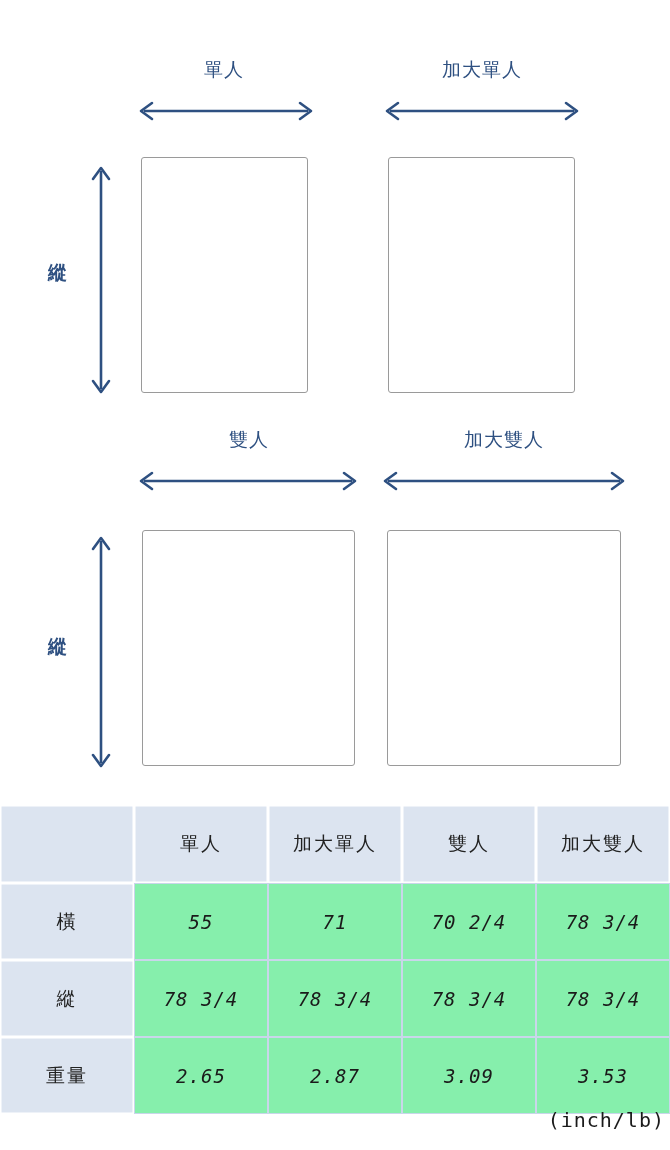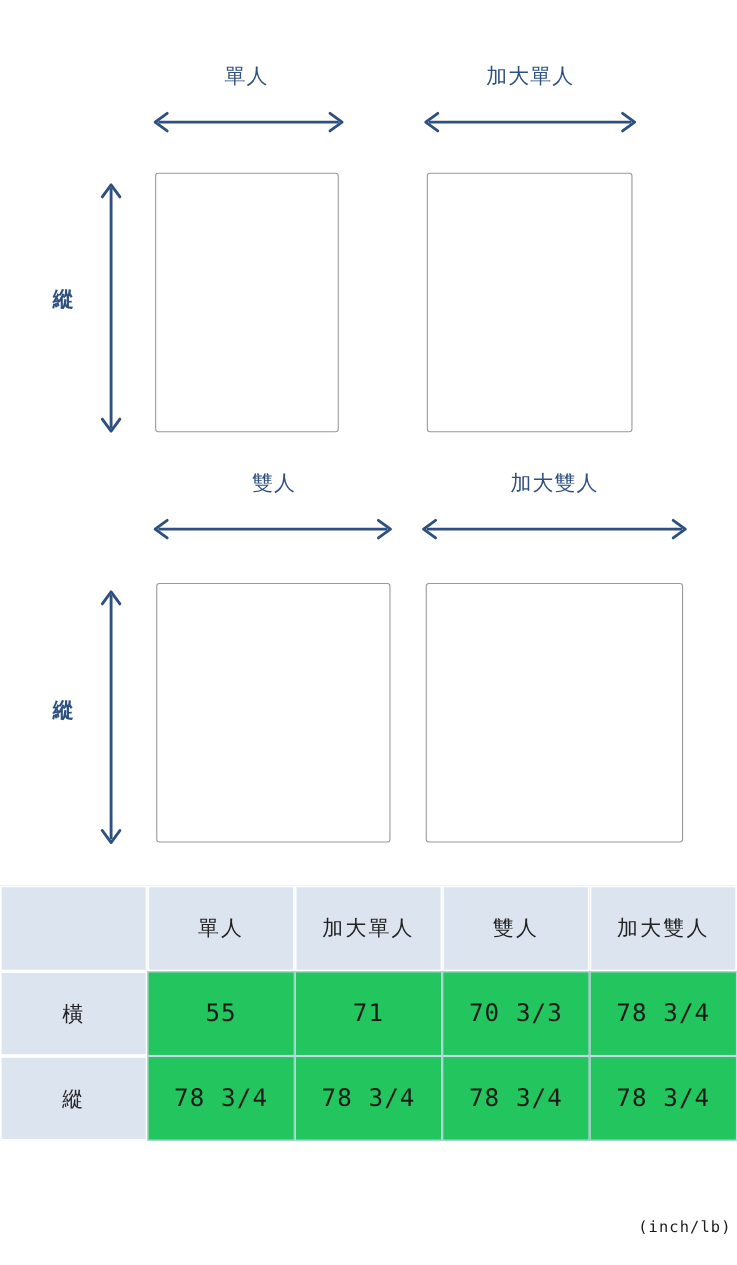--- a/index.html
+++ b/index.html
@@ -81,40 +81,41 @@
     letter-spacing: 2px;
     height: 78px;
   }
   #spec-table td.row-head {
     background: #dce4f0;
     color: #222222;
     font-size: 19px;
     letter-spacing: 2px;
   }
   #spec-table td.value-cell {
-    background: #22c55e;
+    background: #86efac;
     color: #1a1a1a;
-    font-size: 22px;
+    font-size: 19px;
     font-family: "DejaVu Sans Mono", "Liberation Mono", monospace;
     letter-spacing: 1px;
     border-top: 1.5px solid #c9d6ea;
     border-bottom: 1.5px solid #c9d6ea;
     border-left: 1.5px solid #c9d6ea;
     border-right: 1.5px solid #c9d6ea;
     box-shadow: none;
+    font-style: italic;
   }
   #spec-table tr.header-row th.corner-cell {
     box-shadow: inset 0 0 0 1.5px #ffffff;
   }
 
   .unit-note {
     position: absolute;
     right: 5px;
     top: 1108px;
-    font-size: 14px;
+    font-size: 20px;
     color: #1a1a1a;
     font-family: "DejaVu Sans Mono", "Liberation Mono", monospace;
     letter-spacing: 1px;
   }
 </style>
 </head>
 <body>
 
 <div id="diagram">
 
@@ -189,28 +190,35 @@
       <th>單人</th>
       <th>加大單人</th>
       <th>雙人</th>
       <th>加大雙人</th>
     </tr>
 
     <tr>
       <td class="row-head">橫</td>
       <td class="value-cell">55</td>
       <td class="value-cell">71</td>
-      <td class="value-cell">70  3/3</td>
+      <td class="value-cell">70  2/4</td>
       <td class="value-cell">78  3/4</td>
     </tr>
 
     <tr>
       <td class="row-head">縱</td>
       <td class="value-cell">78  3/4</td>
       <td class="value-cell">78  3/4</td>
       <td class="value-cell">78  3/4</td>
       <td class="value-cell">78  3/4</td>
     </tr>
 
+    <tr>
+      <td class="row-head">重量</td>
+      <td class="value-cell">2.65</td>
+      <td class="value-cell">2.87</td>
+      <td class="value-cell">3.09</td>
+      <td class="value-cell">3.53</td>
+    </tr>
   </tbody>
 </table>
 
 <div class="unit-note">(inch/lb)</div>
 
 </body></html>

